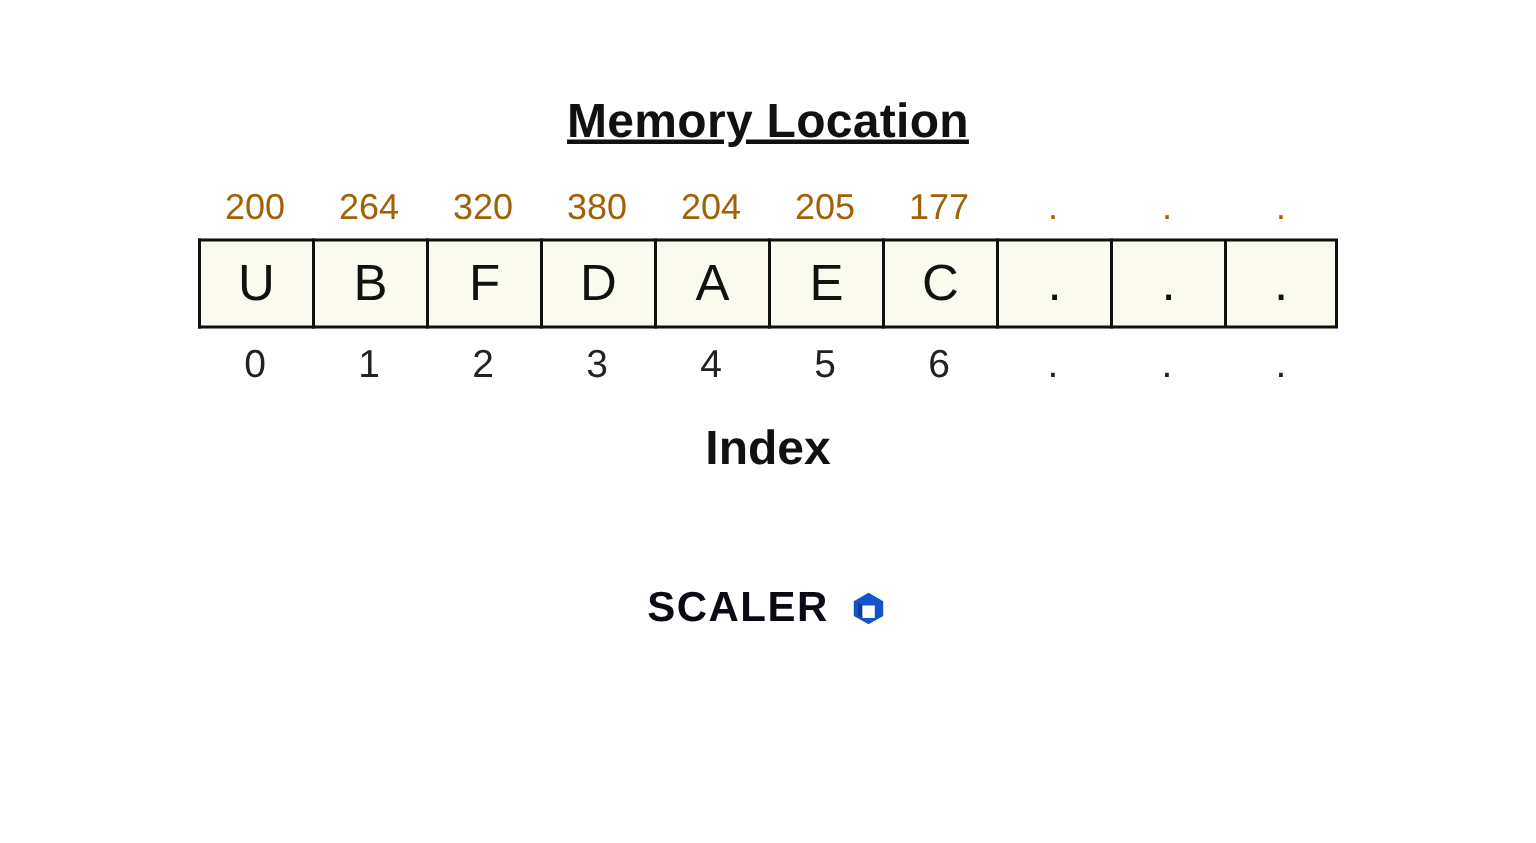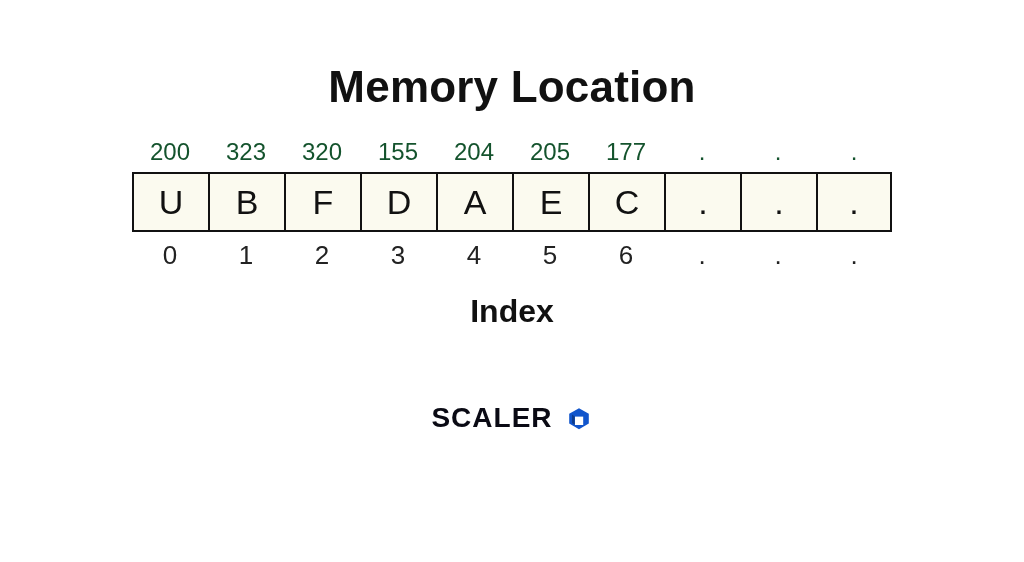--- a/index.html
+++ b/index.html
@@ -1,43 +1,43 @@
 <!DOCTYPE html>
 <html><head>
 <meta charset="utf-8">
 <style>
   * { box-sizing: border-box; margin: 0; padding: 0; }
   html, body { width: 1024px; height: 562px; background: #fff; font-family: "Segoe UI", "Helvetica Neue", Arial, sans-serif; color: #111; }
   .wrap { width: 100%; height: 100%; display: flex; flex-direction: column; align-items: center; padding-top: 62px; }
-  .title { font-size: 44px; font-weight: 700; letter-spacing: .2px; }
+  .title { font-size: 32px; font-weight: 700; letter-spacing: .2px; text-decoration: underline; }
   .table-area { margin-top: 26px; display: flex; flex-direction: column; align-items: center; }
   .row { display: flex; }
   .cell { width: 76px; text-align: center; }
-  .addr { font-size: 24px; font-weight: 500; color:#14532d; padding-bottom: 6px; }
+  .addr { font-size: 24px; font-weight: 500; color:#a16207; padding-bottom: 6px; }
   .boxrow .cell { height: 60px; display:flex; align-items:center; justify-content:center; font-size: 34px; font-weight: 400; background: #fbfaef; border-top: 2px solid #111; border-bottom: 2px solid #111; border-left: 2px solid #111; }
   .boxrow .cell:last-child { border-right: 2px solid #111; }
   .idx { font-size: 26px; font-weight: 400; color:#222; padding-top: 8px; }
   .index-label { margin-top: 22px; font-size: 32px; font-weight: 700; }
   .brand { margin-top: 72px; display:flex; align-items:center; gap:12px; }
   .brand-text { font-size: 28px; font-weight: 900; letter-spacing: 1px; color:#0a0a14; font-family: Arial, "Helvetica Neue", sans-serif; }
   .brand-icon { width:28px; height:28px; }
   .brand-icon svg { width:100%; height:100%; display:block; }
 </style>
 </head>
 <body>
 
 <div class="wrap">
   <div class="title">Memory Location</div>
 
   <div class="table-area">
     <div class="row">
       <div class="cell addr">200</div>
-      <div class="cell addr">323</div>
+      <div class="cell addr">264</div>
       <div class="cell addr">320</div>
-      <div class="cell addr">155</div>
+      <div class="cell addr">380</div>
       <div class="cell addr">204</div>
       <div class="cell addr">205</div>
       <div class="cell addr">177</div>
       <div class="cell addr">.</div>
       <div class="cell addr">.</div>
       <div class="cell addr">.</div>
     </div>
 
     <div class="row boxrow">
       <div class="cell">U</div>

